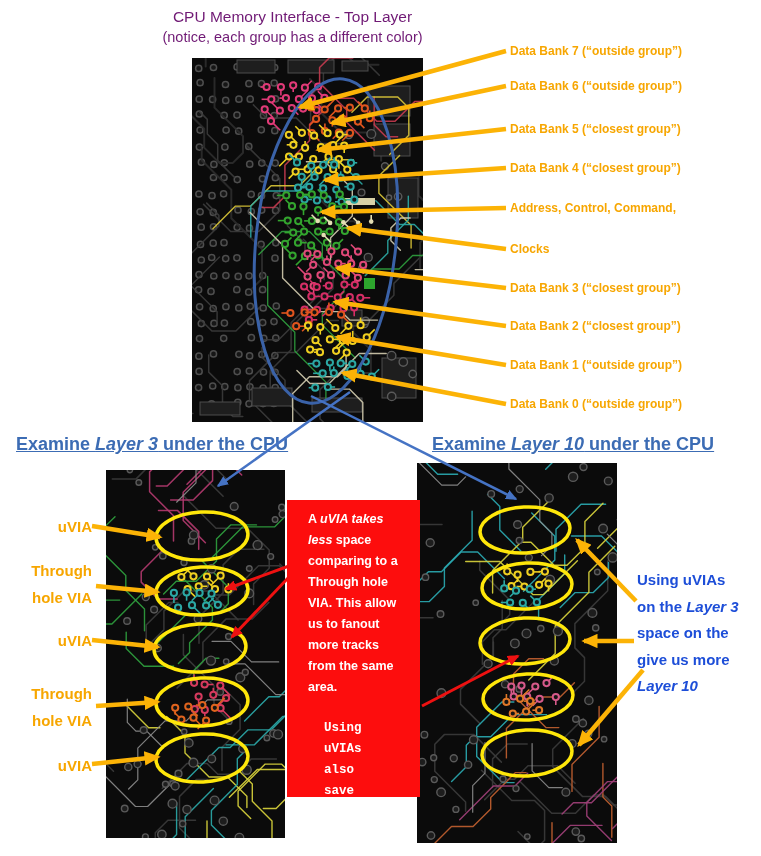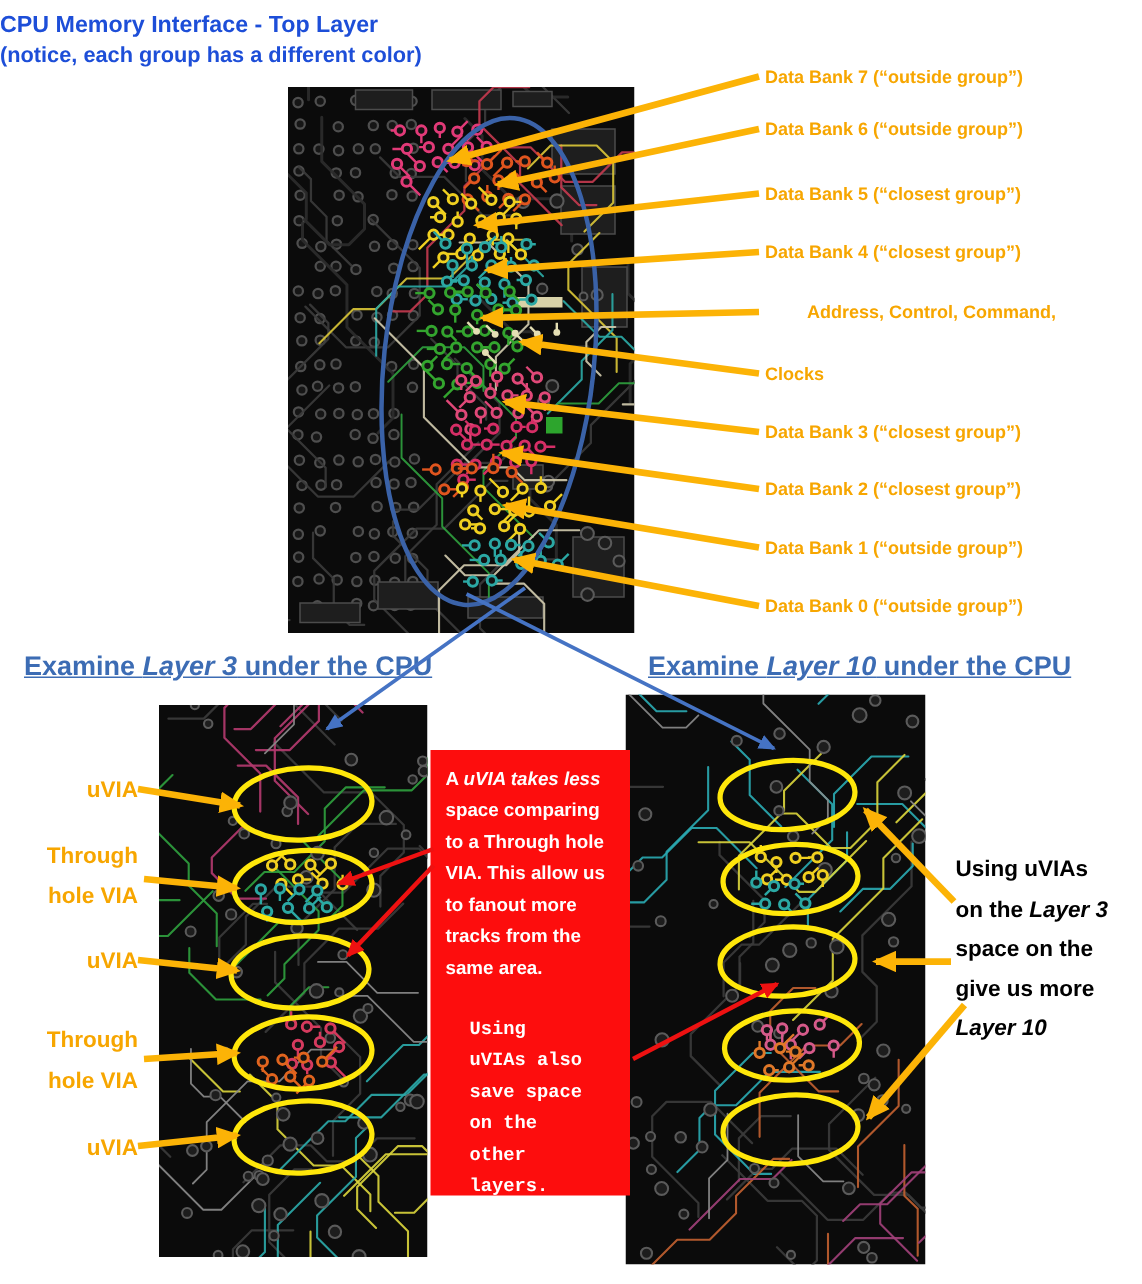--- a/index.html
+++ b/index.html
@@ -1,31 +1,31 @@
 <!DOCTYPE html>
 <html><head>
 <meta charset="utf-8">
 <style>
   html,body{margin:0;padding:0;background:#fff;}
   .page{position:relative;width:761px;height:856px;background:#ffffff;overflow:hidden;
         font-family:"Liberation Sans",sans-serif;}
-  .title-wrap{position:absolute;left:0;top:6px;width:585px;color:#1d4ed8;font-weight:bold;}
+  .title-wrap{position:absolute;left:0;top:6px;width:585px;text-align:center;color:#701a75;font-weight:normal;}
   .title-l1{font-size:15.5px;line-height:21px;}
   .title-l2{font-size:14.5px;line-height:20px;}
   .heading{position:absolute;color:#3c6cb4;font-weight:bold;font-size:18px;white-space:nowrap;text-decoration:underline;}
   .heading-left{left:16px;top:434px;}
   .heading-right{left:432px;top:434px;}
   .bank-label{position:absolute;left:510px;color:#f7a600;font-weight:bold;font-size:12px;line-height:20px;white-space:nowrap;}
   .via-label{position:absolute;left:0;width:92px;text-align:right;color:#f7a600;font-weight:bold;
              font-size:15px;line-height:27px;white-space:pre-line;}
   .red-box{position:absolute;left:287px;top:500px;width:133px;height:297px;background:#fd0d0d;
-           color:#ffffff;font-weight:bold;font-size:12.5px;line-height:21px;padding:9px 10px;box-sizing:border-box;z-index:4;}
+           color:#ffffff;font-weight:bold;font-size:12.5px;line-height:21px;padding:9px 21px;box-sizing:border-box;z-index:4;}
   .red-box p{margin:0 0 20px 0;}
   .red-box p:last-child{margin:16px;font-family:Liberation Mono, monospace;}
-  .note{position:absolute;left:637px;top:567px;color:#000000;font-weight:bold;font-size:15px;line-height:26.5px;white-space:nowrap;z-index:4;}
+  .note{position:absolute;left:637px;top:567px;color:#1d4ed8;font-weight:bold;font-size:15px;line-height:26.5px;white-space:nowrap;z-index:4;}
   .it{font-style:italic;}
   .board{position:absolute;z-index:1;}
   #overlay{position:absolute;left:0;top:0;z-index:5;pointer-events:none;}
   .ao{stroke:#fcb306;stroke-width:4.5;}
   .ar{stroke:#ee1111;stroke-width:3;}
   .ab{stroke:#4573c4;stroke-width:2.5;}
 </style>
 </head>
 <body>
 
@@ -948,21 +948,21 @@
       <ellipse cx="108" cy="178" rx="45" ry="23" fill="none" stroke="#ffe70a" stroke-width="3.5" transform="rotate(-3 108 178)"></ellipse>
       <ellipse cx="111" cy="234" rx="45" ry="23" fill="none" stroke="#ffe70a" stroke-width="3.5" transform="rotate(-3 111 234)"></ellipse>
       <ellipse cx="110" cy="290" rx="45" ry="23" fill="none" stroke="#ffe70a" stroke-width="3.5" transform="rotate(-3 110 290)"></ellipse>
     </svg>
 
   <div id="bank-labels">
       <div class="bank-label" style="top: 41px;">Data Bank 7 (“outside group”)</div>
       <div class="bank-label" style="top: 76px;">Data Bank 6 (“outside group”)</div>
       <div class="bank-label" style="top: 119px;">Data Bank 5 (“closest group”)</div>
       <div class="bank-label" style="top: 158px;">Data Bank 4 (“closest group”)</div>
-      <div class="bank-label" style="top: 198px; margin-left: 28px;">Address, Control, Command,</div>
+      <div class="bank-label" style="top: 198px;">Address, Control, Command,</div>
       <div class="bank-label" style="top: 239px; text-align: right;">Clocks</div>
       <div class="bank-label" style="top: 278px;">Data Bank 3 (“closest group”)</div>
       <div class="bank-label" style="top: 316px;">Data Bank 2 (“closest group”)</div>
       <div class="bank-label" style="top: 355px;">Data Bank 1 (“outside group”)</div>
       <div class="bank-label" style="top: 394px;">Data Bank 0 (“outside group”)</div>
     </div>
 
   <div class="heading heading-left"><span>Examine </span><span class="it">Layer 3</span><span> under the CPU</span></div>
   <div class="heading heading-right"><span>Examine </span><span class="it">Layer 10</span><span> under the CPU</span></div>
 

